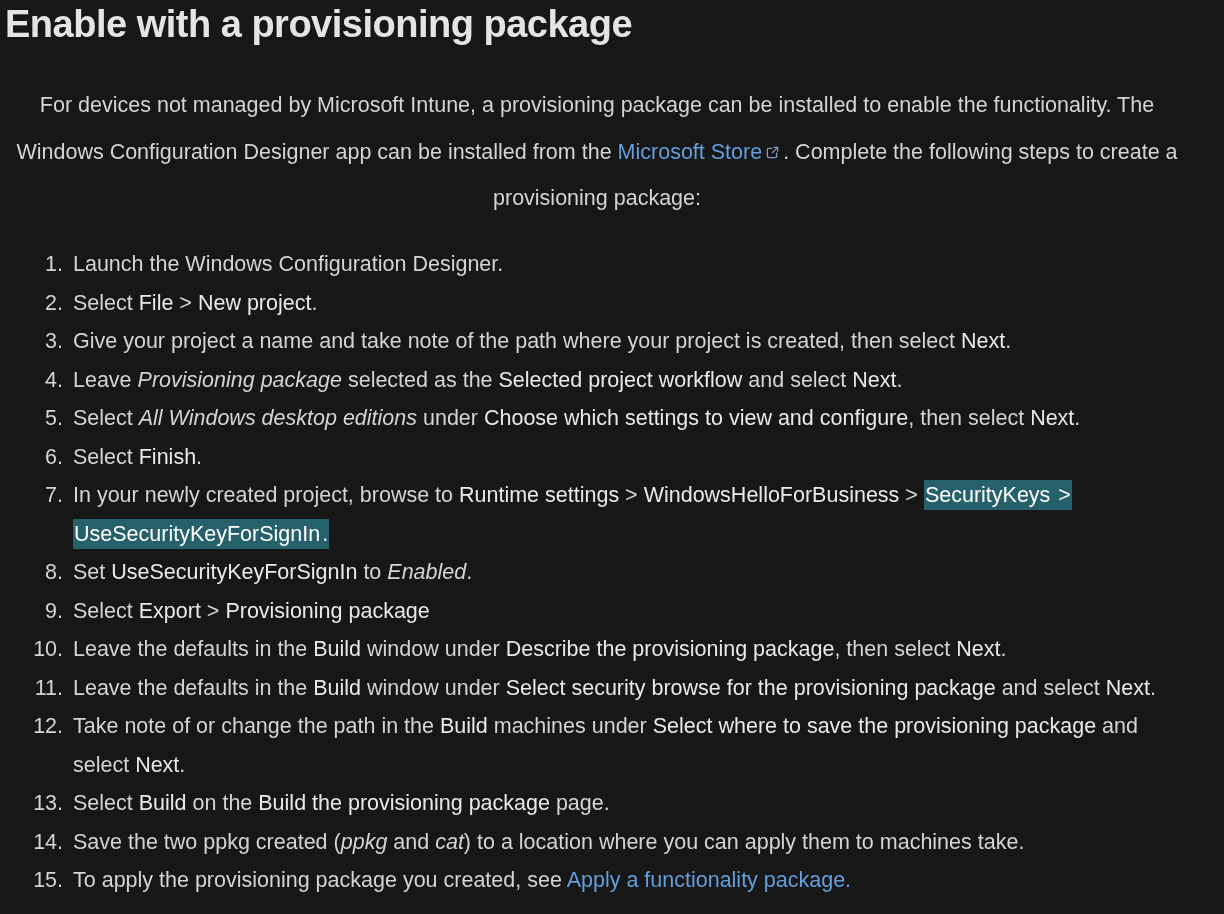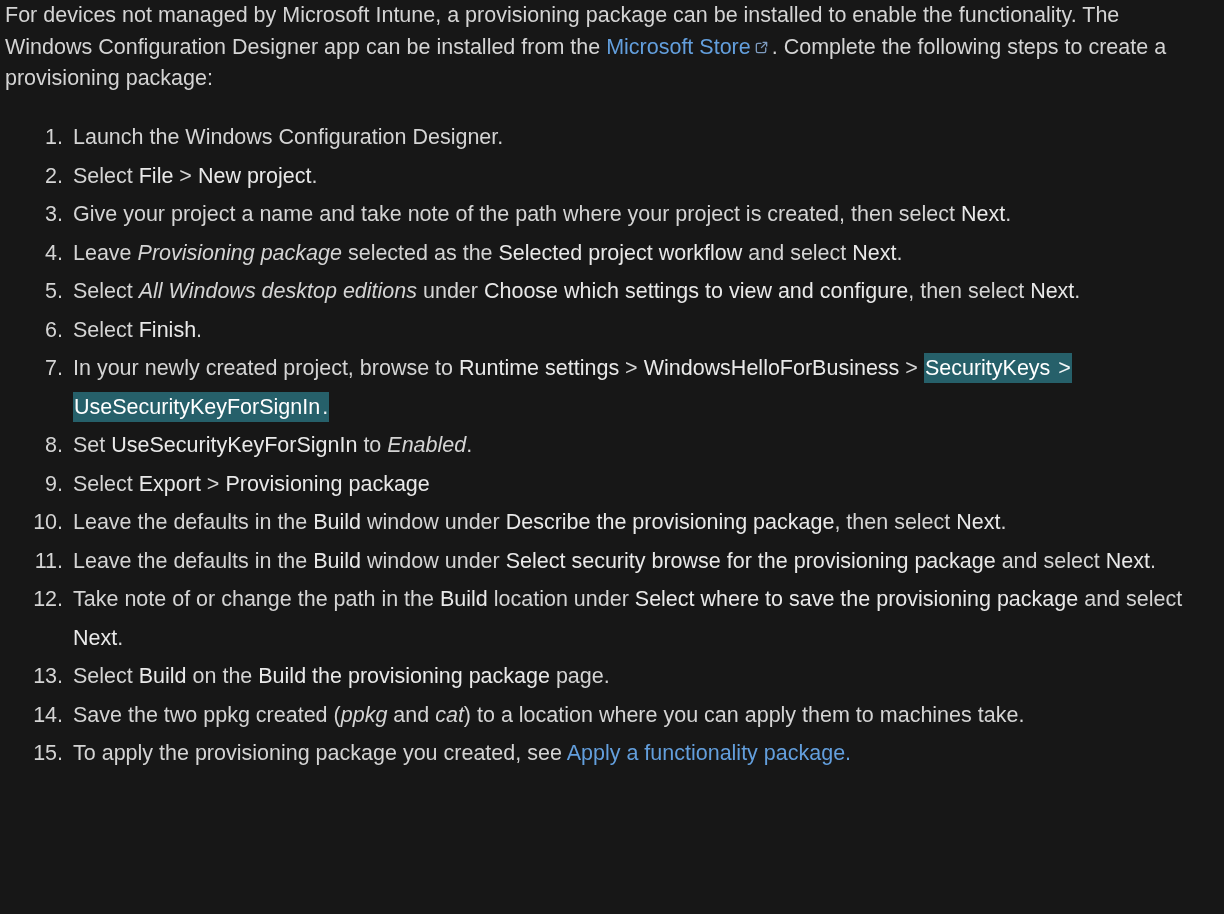--- a/index.html
+++ b/index.html
@@ -28,21 +28,22 @@
     margin:2px 0 36px 0;
     font-size:38px;
     line-height:44px;
     font-weight:bold;
     letter-spacing:-0.5px;
     color:var(--heading);
   }
   .intro{
     margin:0 0 24px 0;
     font-size:21.5px;
-    line-height:31px;
+    line-height:46px;
+    text-align:center;
   }
   ol.steps{
     margin:6px;
     padding:0 0 0 58px;
     font-size:21.5px;
     line-height:38.5px;
   }
   ol.steps li{
     padding-left:4px;
   }
@@ -69,35 +70,36 @@
     color:var(--ext);
     margin:0 3px 0 3px;
     vertical-align:1px;
   }
   .ext-icon svg{display:inline-block;vertical-align:middle;}
 </style>
 </head>
 <body>
 
 <div class="content">
+  <h2>Enable with a provisioning package</h2>
   <p class="intro"><span>For devices not managed by Microsoft Intune, a provisioning package can be installed to enable the functionality. The Windows Configuration Designer app can be installed from the </span><a href="#" class="link">Microsoft Store<span class="ext-icon"><svg width="15" height="15" viewBox="0 0 16 16" aria-hidden="true">
             <path d="M7.5 3.5H4.2C3.2 3.5 2.5 4.3 2.5 5.2v6.6c0 .9.8 1.7 1.7 1.7h6.6c.9 0 1.7-.8 1.7-1.7V8.5" fill="none" stroke="currentColor" stroke-width="1.4" stroke-linecap="round"></path>
             <path d="M9.6 2.5h3.9v3.9" fill="none" stroke="currentColor" stroke-width="1.4" stroke-linecap="round" stroke-linejoin="round"></path>
             <path d="M13.2 2.8 7.9 8.1" fill="none" stroke="currentColor" stroke-width="1.4" stroke-linecap="round"></path>
           </svg></span></a><span>. Complete the following steps to create a provisioning package:</span></p>
   <ol class="steps">
       <li><span>Launch the Windows Configuration Designer.</span></li>
       <li><span>Select </span><span class="b">File</span><span> &gt; </span><span class="b">New project</span><span>.</span></li>
       <li><span>Give your project a name and take note of the path where your project is created, then select </span><span class="b">Next</span><span>.</span></li>
       <li><span>Leave </span><span class="i">Provisioning package</span><span> selected as the </span><span class="b">Selected project workflow</span><span> and select </span><span class="b">Next</span><span>.</span></li>
       <li><span>Select </span><span class="i">All Windows desktop editions</span><span> under </span><span class="b">Choose which settings to view and configure</span><span>, then select </span><span class="b">Next</span><span>.</span></li>
       <li><span>Select </span><span class="b">Finish</span><span>.</span></li>
       <li><span>In your newly created project, browse to </span><span class="b">Runtime settings</span><span> &gt; </span><span class="b">WindowsHelloForBusiness</span><span> &gt; </span><span class="b hl">SecurityKeys</span><span class="hl"> &gt; </span><span class="b hl">UseSecurityKeyForSignIn</span><span class="hl">.</span></li>
       <li><span>Set </span><span class="b">UseSecurityKeyForSignIn</span><span> to </span><span class="i">Enabled</span><span>.</span></li>
       <li><span>Select </span><span class="b">Export</span><span> &gt; </span><span class="b">Provisioning package</span></li>
       <li><span>Leave the defaults in the </span><span class="b">Build</span><span> window under </span><span class="b">Describe the provisioning package</span><span>, then select </span><span class="b">Next</span><span>.</span></li>
       <li><span>Leave the defaults in the </span><span class="b">Build</span><span> window under </span><span class="b">Select security browse for the provisioning package</span><span> and select </span><span class="b">Next</span><span>.</span></li>
-      <li><span>Take note of or change the path in the </span><span class="b">Build</span><span> location under </span><span class="b">Select where to save the provisioning package</span><span> and select </span><span class="b">Next</span><span>.</span></li>
+      <li><span>Take note of or change the path in the </span><span class="b">Build</span><span> machines under </span><span class="b">Select where to save the provisioning package</span><span> and select </span><span class="b">Next</span><span>.</span></li>
       <li><span>Select </span><span class="b">Build</span><span> on the </span><span class="b">Build the provisioning package</span><span> page.</span></li>
       <li><span>Save the two ppkg created (</span><span class="i">ppkg</span><span> and </span><span class="i">cat</span><span>) to a location where you can apply them to machines take.</span></li>
       <li><span>To apply the provisioning package you created, see </span><a href="#" class="link">Apply a functionality package.</a></li>
     </ol>
 </div>
 
 </body></html>

